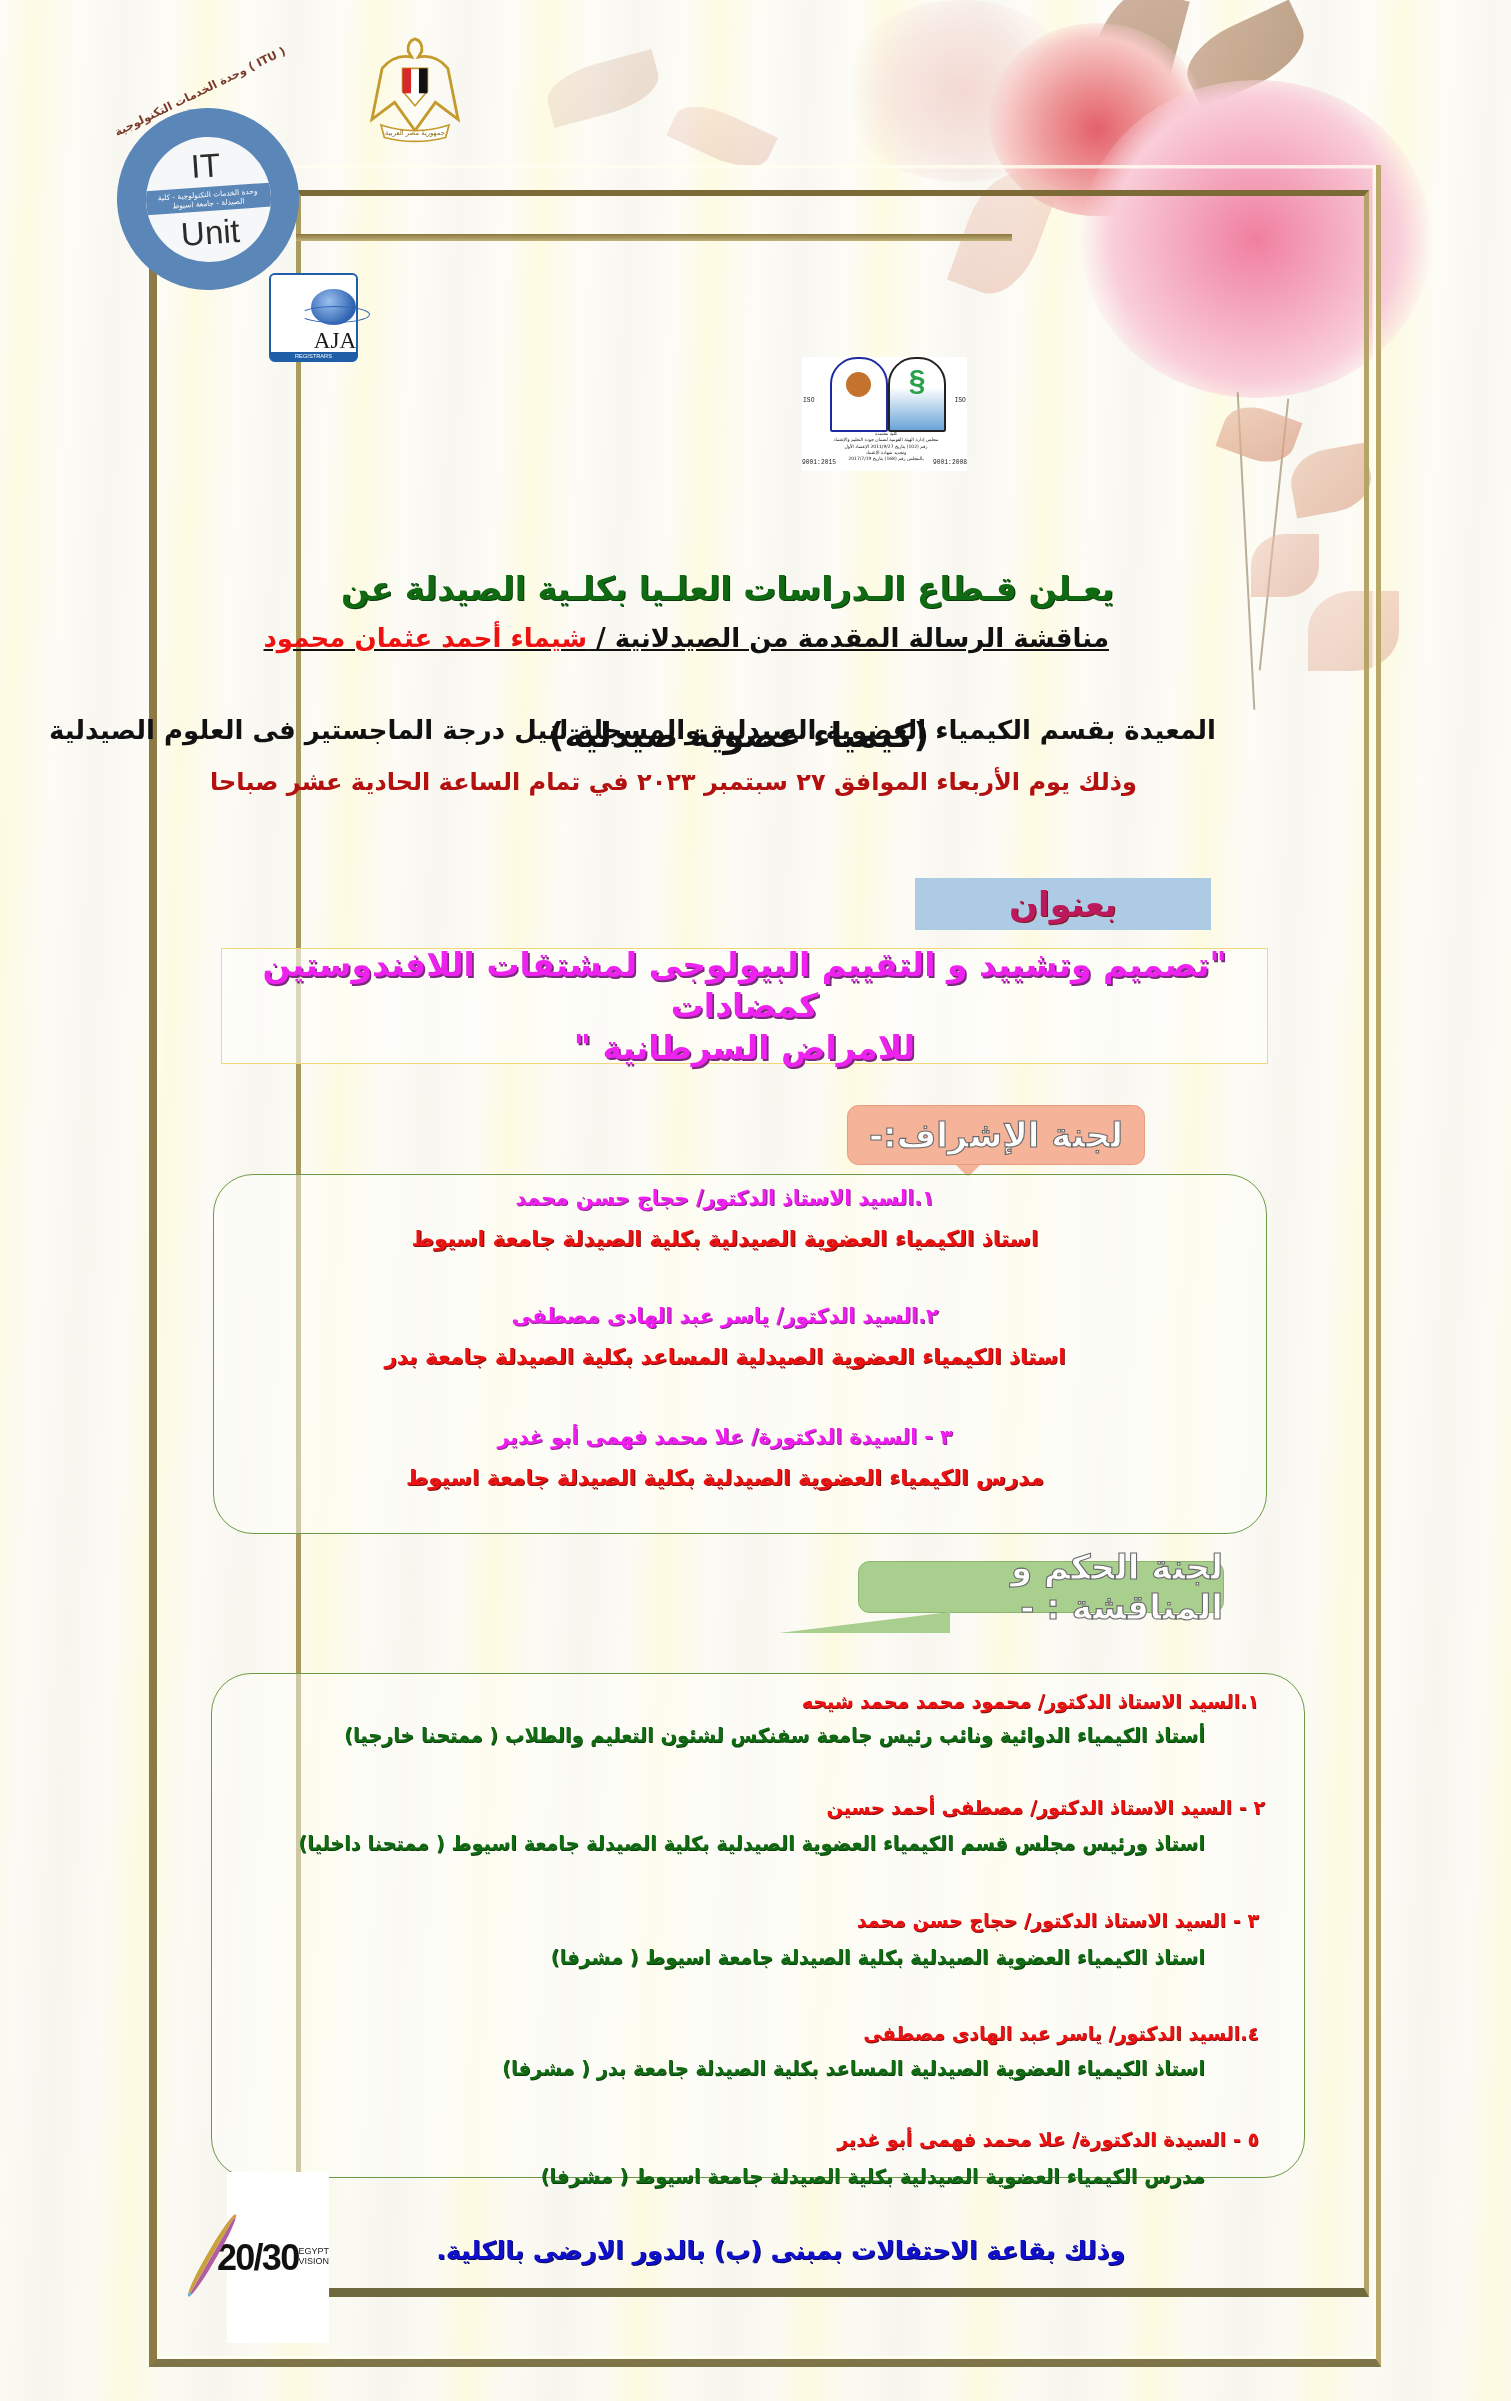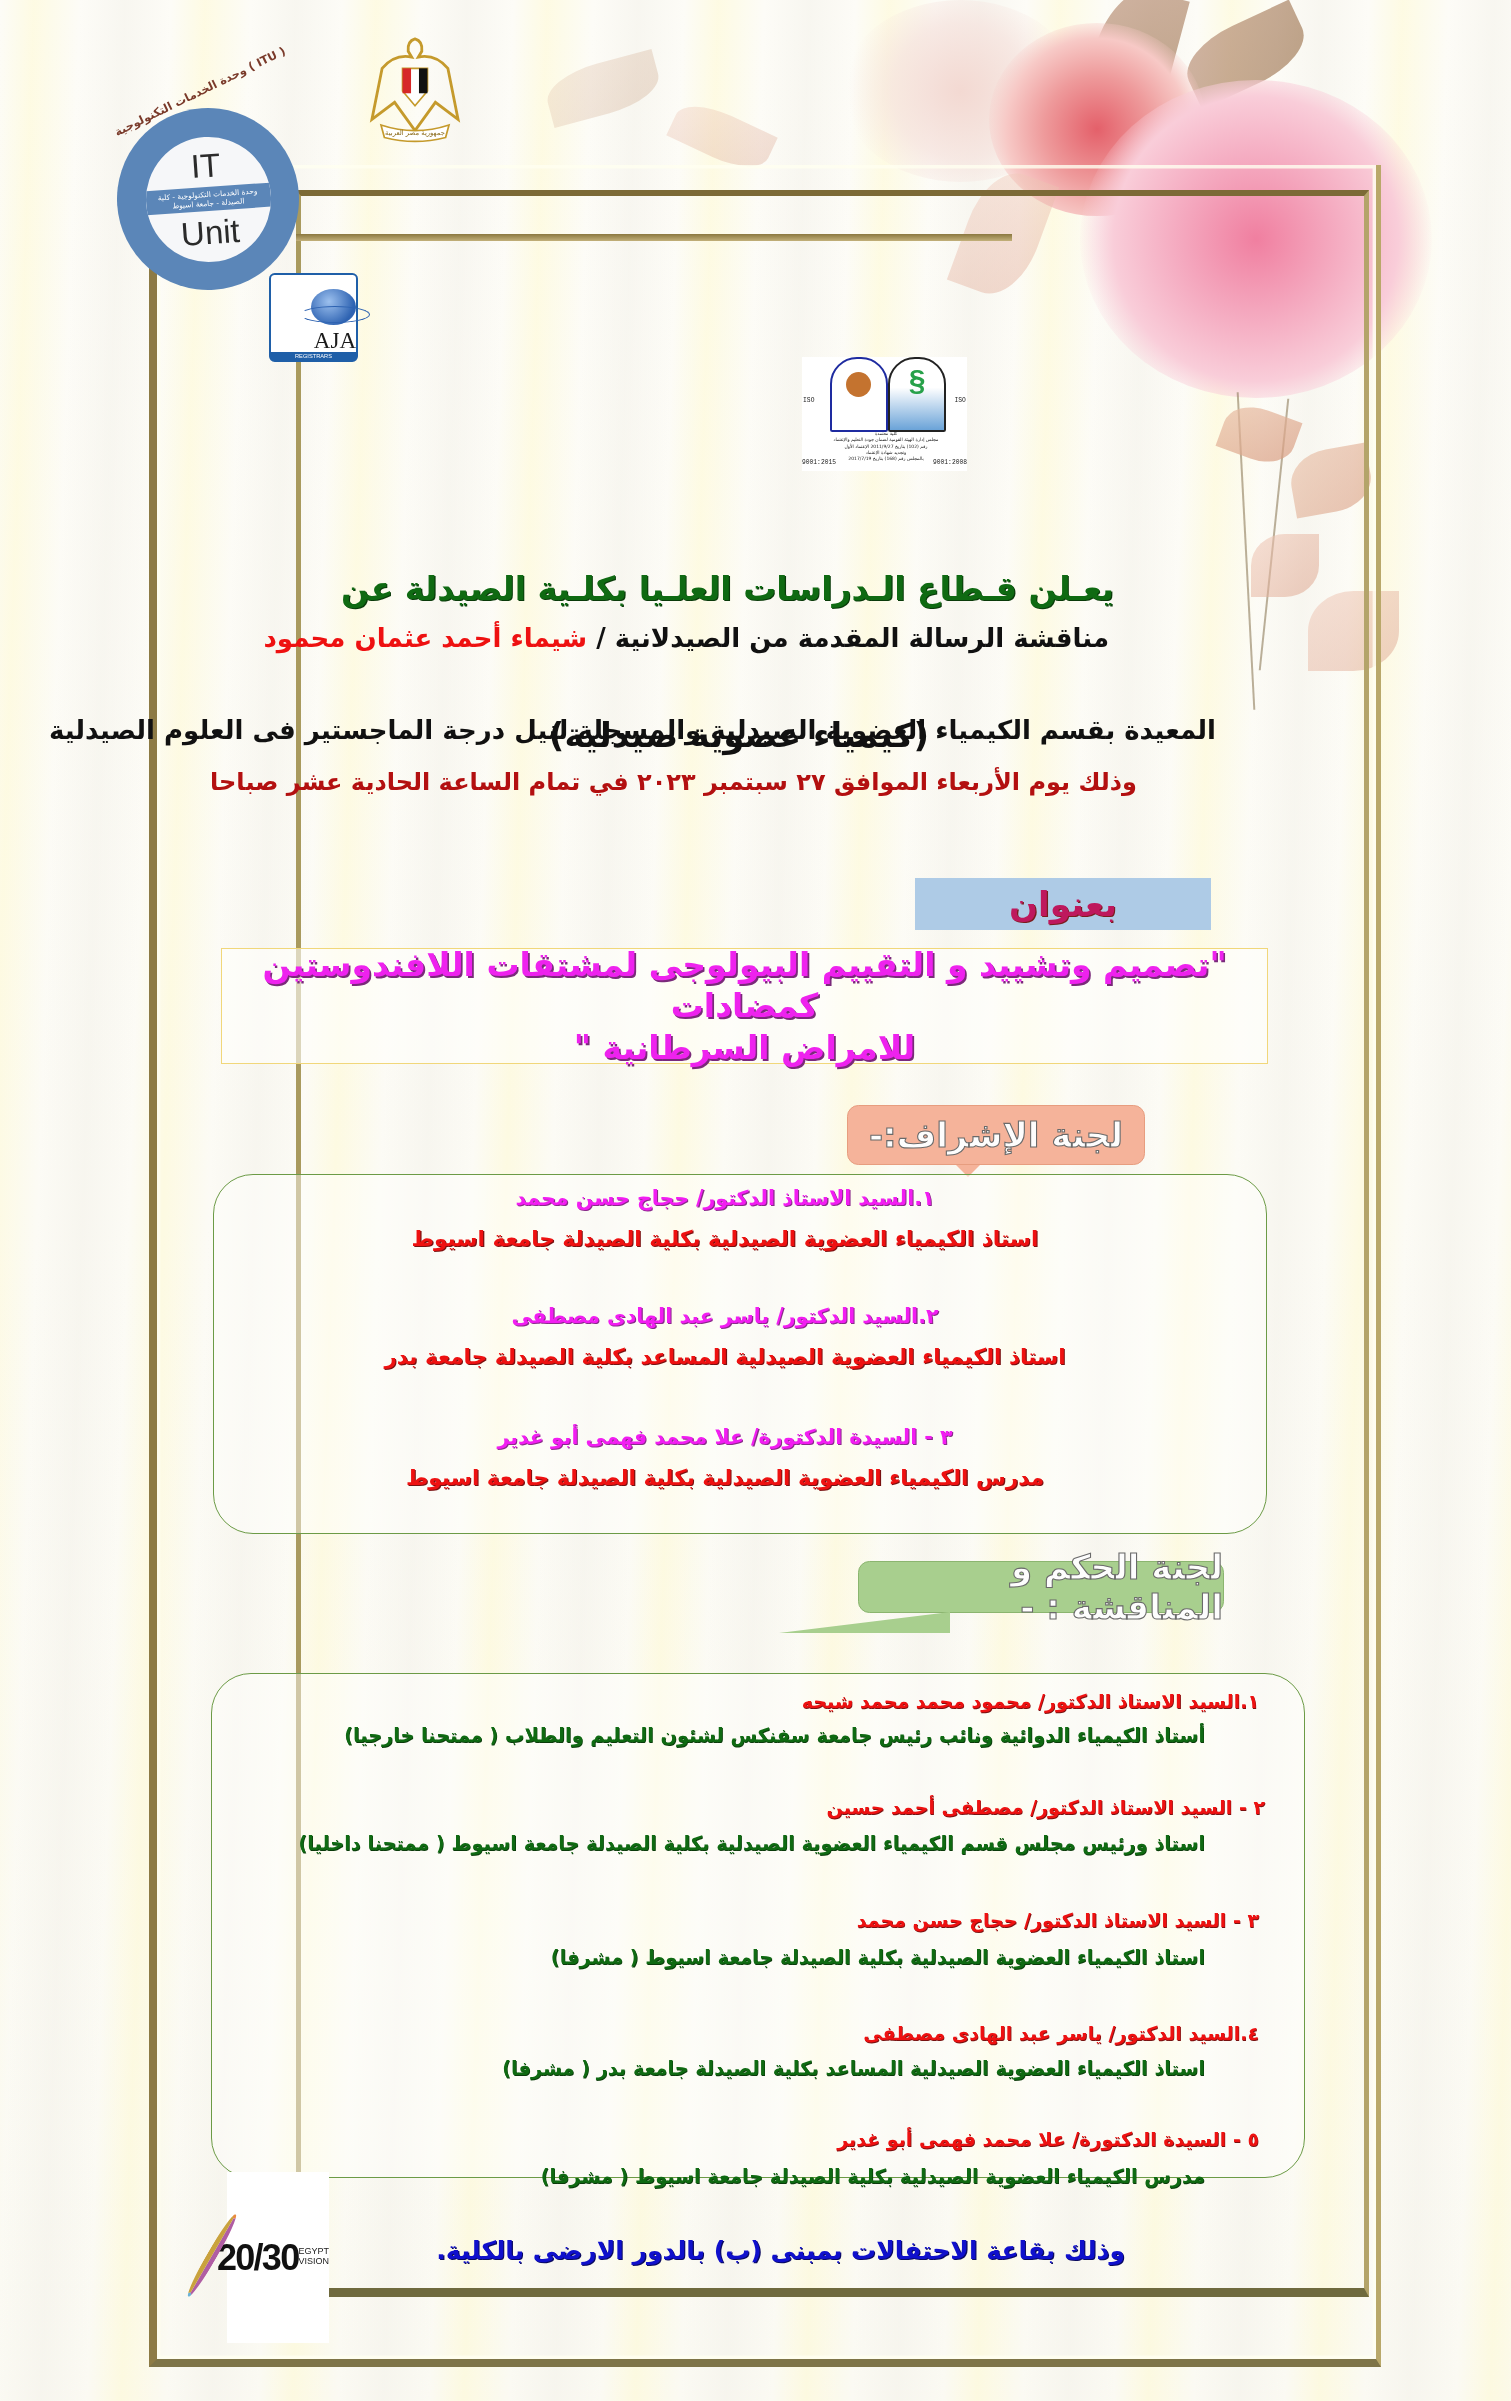--- a/index.html
+++ b/index.html
@@ -106,21 +106,21 @@
     background: #fff; display: flex; flex-direction: row; align-items: center; justify-content: flex-end;
   }
   .v-swirl { width: 63px; height: 85px; border-radius: 50%; border: 5.7px solid transparent; border-top-color: #e98b3f; border-right-color: #b05da3; border-bottom-color: #6ab3d6; border-left-color: #c9a23d; transform: rotate(30deg); margin-bottom: 3.4px; }
   .v-year { font-family: "Liberation Sans", sans-serif; font-weight: bold; font-size: 36px; color: #111; letter-spacing: -1.7px; line-height: 1; }
   .v-sub { font-family: "Liberation Sans", sans-serif; font-size: 9px; color: #222; margin-top: 2.3px; margin-bottom: 4.5px; }
 
   
   .rtl { direction: rtl; unicode-bidi: embed; }
   .t { position: absolute; font-weight: bold; white-space: nowrap; line-height: 1.1; font-family: "DejaVu Sans", sans-serif; }
   .announce-title { left: 341px; top: 571px; width: 773px; text-align: center; font-size: 33px; color: #0f6a12; text-shadow: 1.1px 1.1px 0 #0a3b0a; }
-  .line-defense { left: 313px; top: 624px; width: 796px; text-align: center; font-size: 26px; color: #111; }
+  .line-defense { left: 313px; top: 624px; width: 796px; text-align: center; font-size: 26px; color: #111; text-decoration: underline; }
   .line-defense .candidate { color: #ee1111; }
   .line-dept { left: 193px; top: 671px; width: 1023px; text-align: center; font-size: 26px; color: #111; margin-top: 45px; }
   .line-spec { left: 398px; top: 717px; width: 682px; text-align: center; font-size: 34px; color: #111; }
   .line-date { left: 284px; top: 769px; width: 853px; text-align: center; font-size: 24px; color: #b31010; }
 
   .title-label {
     position: absolute; left: 915px; top: 878px; width: 296px; height: 52px;
     background: #aecbe6; display: flex; align-items: center; justify-content: center;
     font-size: 34px; font-weight: bold; color: #be185d; text-shadow: 1.1px 1.1px 0 #7a1d1d;
   }

